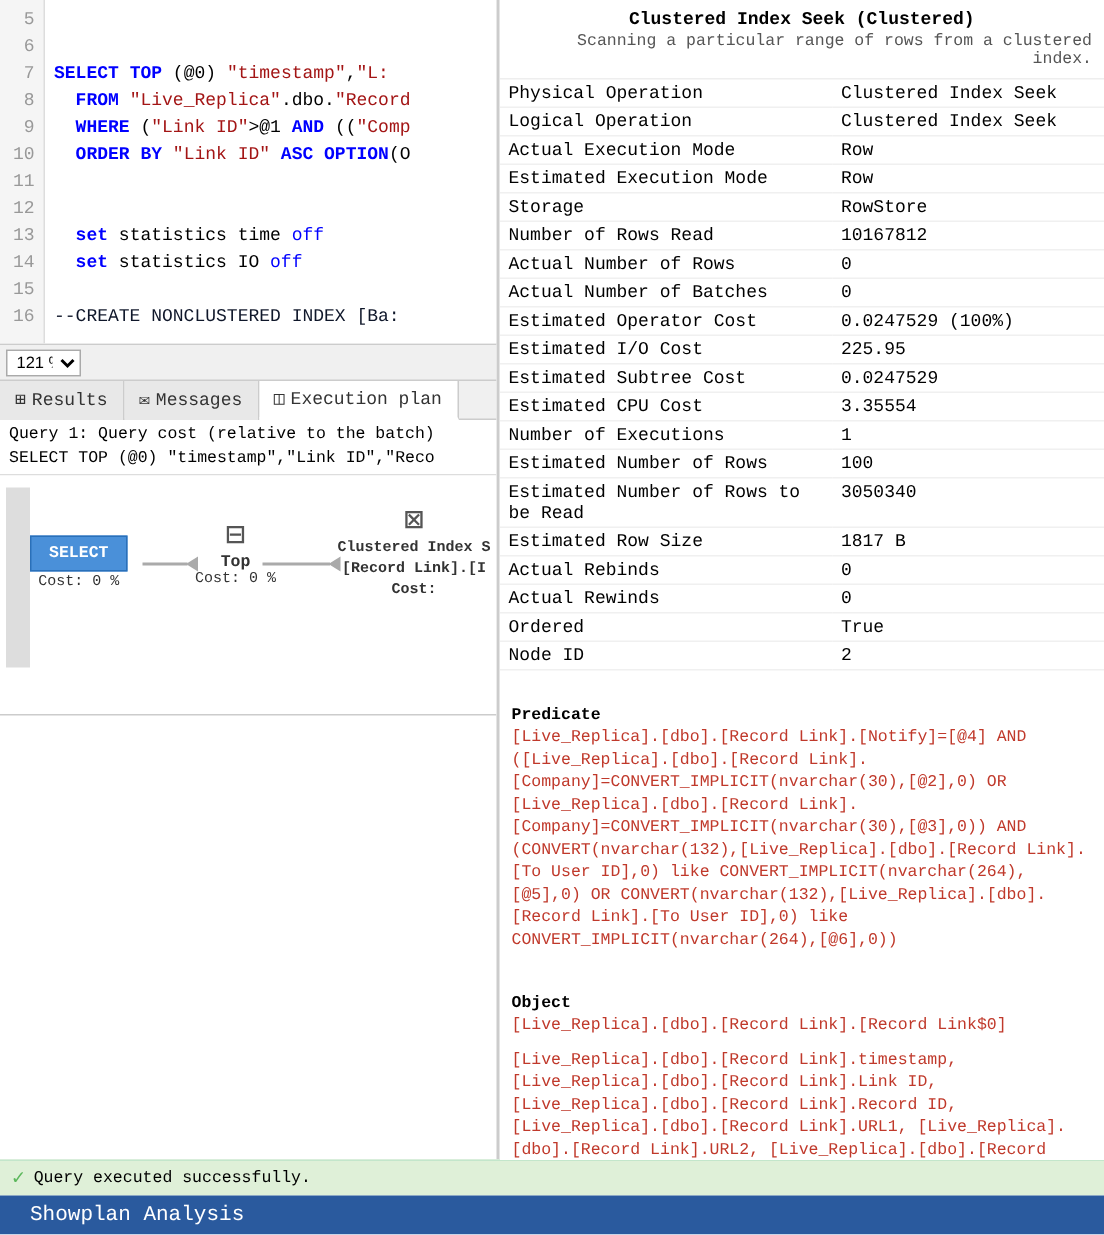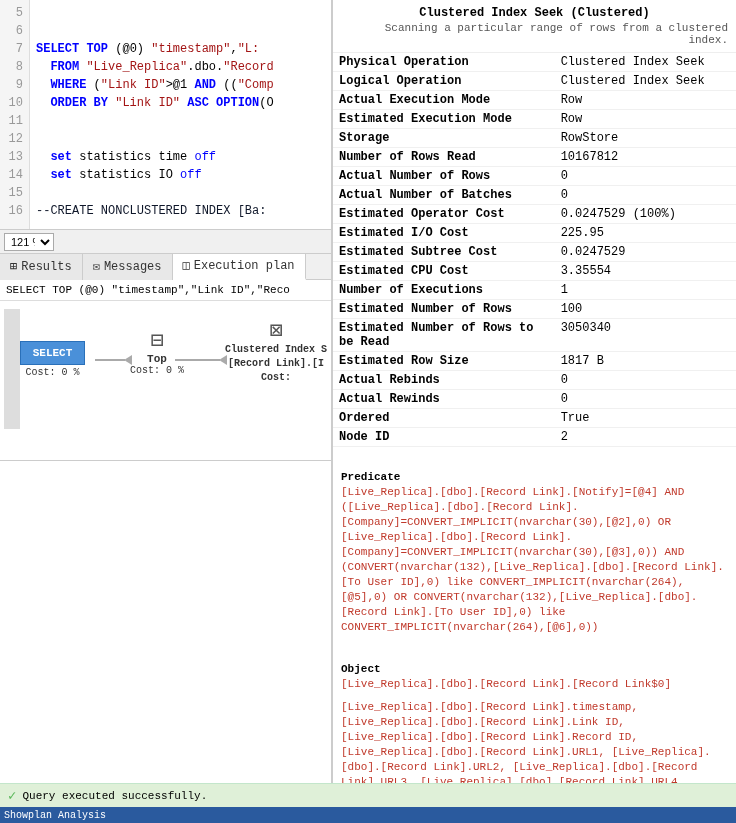--- a/index.html
+++ b/index.html
@@ -27,34 +27,34 @@
     .query-info { padding: 2px 6px; background: #fff; border-bottom: 1px solid #ddd; font-size: 11px; color: #000; line-height: 16px; }
 
     
     .exec-plan { display: flex; flex-direction: row; height: 130px; border-bottom: 1px solid #ccc; overflow: hidden; position: relative; }
     .tooltip-header { background: #fff; padding: 6px 8px; text-align: center; border-bottom: 1px solid #eee; }
     .tooltip-title { font-size: 12px; font-weight: bold; color: #000; }
     .tooltip-subtitle { font-size: 11px; color: #555; margin-top: 2px; text-align: right; }
     .tooltip-table { width: 100%; border-collapse: collapse; }
     .tooltip-table tr { border-bottom: 1px solid #f0f0f0; }
     .tooltip-table td { padding: 2px 6px; vertical-align: top; }
-    .tooltip-table td:first-child { font-weight: bold; color: #000; width: 55%; }
+    .tooltip-table td:first-child { font-weight: normal; color: #000; width: 55%; }
     .tooltip-table td:last-child { color: #000; text-align: left; }
 
     
     .prop-section { padding: 4px 8px; }
     .prop-label { font-weight: bold; color: #000; font-size: 11px; margin-bottom: 2px; margin-top: 20px; }
     .prop-text { color: #c0392b; font-size: 11px; line-height: 15px; word-break: break-word; }
 
     
     .status-bar { background: #dff0d8; border-top: 1px solid #c3e6cb; padding: 3px 8px; display: flex; align-items: center; gap: 6px; font-size: 11px; height: 24px; }
     .status-icon { color: #5cb85c; font-size: 14px; }
 
     
-    .showplan-bar { background: #2a5a9e; color: #fff; padding: 4px 4px; font-size: 10px; height: 16px; display: flex; align-items: center; }
+    .showplan-bar { background: #2a5a9e; color: #fff; padding: 4px 20px; font-size: 14px; height: 26px; display: flex; align-items: center; }
 
     
     .full-layout { display: flex; flex-direction: column; height: 823px; overflow: hidden; }
 
     .right-tooltip { width: 404px; flex-shrink: 0; border-left: 1px solid #ccc; overflow-y: auto; background: #fff; }
 
     .split-area { display: flex; flex-direction: row; flex: 1; min-height: 0; overflow: hidden; }
     .left-side { flex: 1; display: flex; flex-direction: column; overflow: hidden; border-right: 1px solid #ccc; }
   </style>
 </head>
@@ -114,20 +114,21 @@
           <span>✉</span>
           <span>Messages</span>
         </div>
         <div class="tab active">
           <span>◫</span>
           <span>Execution plan</span>
         </div>
       </div>
 
       <div class="query-info">
+        <div>Query 1: Query cost (relative to the batch)</div>
         <div>SELECT TOP (@0) "timestamp","Link ID","Reco</div>
       </div>
 
       <div class="exec-plan" style="height: 160px; position:relative; background:#fff; overflow:hidden;">
 
         <div style="position:absolute; left:4px; top:8px; width:16px; height:120px; background:#ddd; display:flex; align-items:center; justify-content:center; font-size:9px; color:#666;">
         </div>
 
         <div style="position:absolute; left:20px; top:40px; display:flex; flex-direction:column; align-items:center;">
           <div style="background:#4a90d9; color:#fff; font-size:11px; font-weight:bold; padding:5px 10px; border:1px solid #2a70b9; min-width:65px; text-align:center;">SELECT</div>

